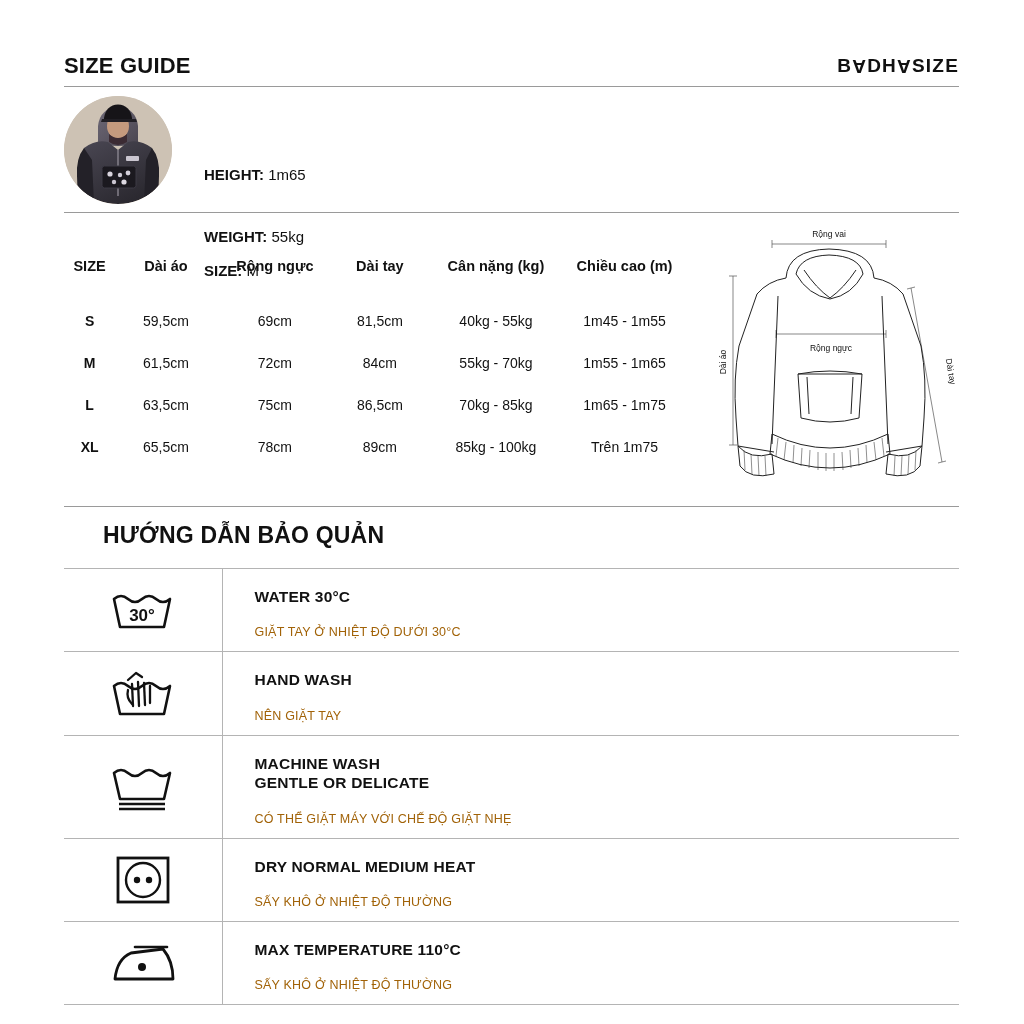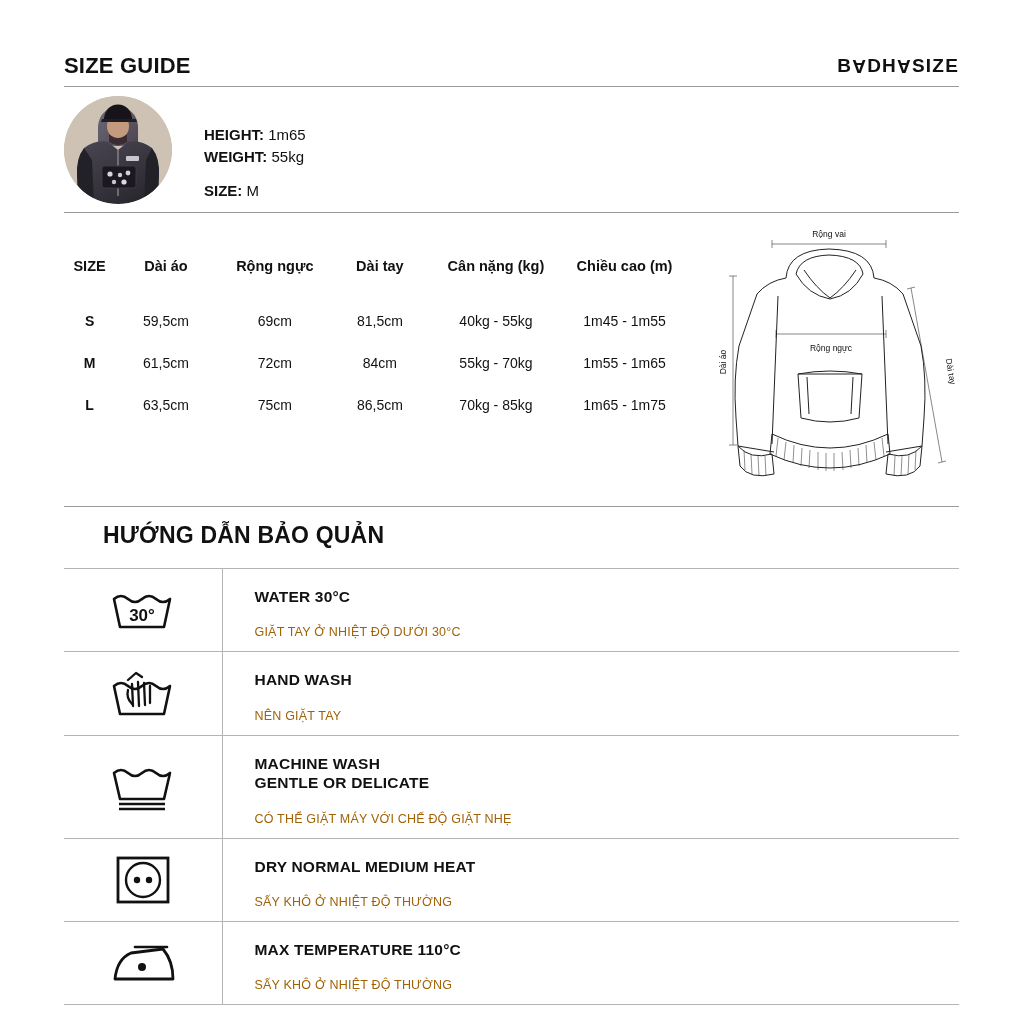--- a/index.html
+++ b/index.html
@@ -76,21 +76,21 @@
     background: #cdc2b4;
     flex: none;
   }
   .avatar .photo { position: absolute; inset: 0; }
   .specs {
     margin-left: 32px;
     padding-top: 28px;
     font-size: 15px;
     line-height: 1.45;
   }
-  .specs .line { white-space: nowrap; }
+  .specs .line { white-space: nowrap; margin-top: 40px; }
   .specs .lbl { font-weight: bold; }
   .specs .size-line { margin-top: 12px; }
 
   
   .size-table {
     position: absolute;
     left: 64px; top: 258px;
     width: 620px;
     border-collapse: collapse;
   }
@@ -295,20 +295,28 @@
         <td>1m55 - 1m65</td>
       </tr>
       <tr>
         <td class="sz">L</td>
         <td>63,5cm</td>
         <td>75cm</td>
         <td>86,5cm</td>
         <td>70kg - 85kg</td>
         <td>1m65 - 1m75</td>
       </tr>
+      <tr>
+        <td class="sz">XL</td>
+        <td>65,5cm</td>
+        <td>78cm</td>
+        <td>89cm</td>
+        <td>85kg - 100kg</td>
+        <td>Trên 1m75</td>
+      </tr>
     </tbody>
   </table>
 
 
   <div class="diagram">
     <svg viewBox="0 0 276 268" width="276" height="268">
       <g fill="none" stroke="#222" stroke-width="1" stroke-linejoin="round">
 
         <line x1="72" y1="22" x2="186" y2="22" stroke="#555" stroke-width="0.7"></line>
         <line x1="72" y1="18" x2="72" y2="26" stroke="#555" stroke-width="0.7"></line>

